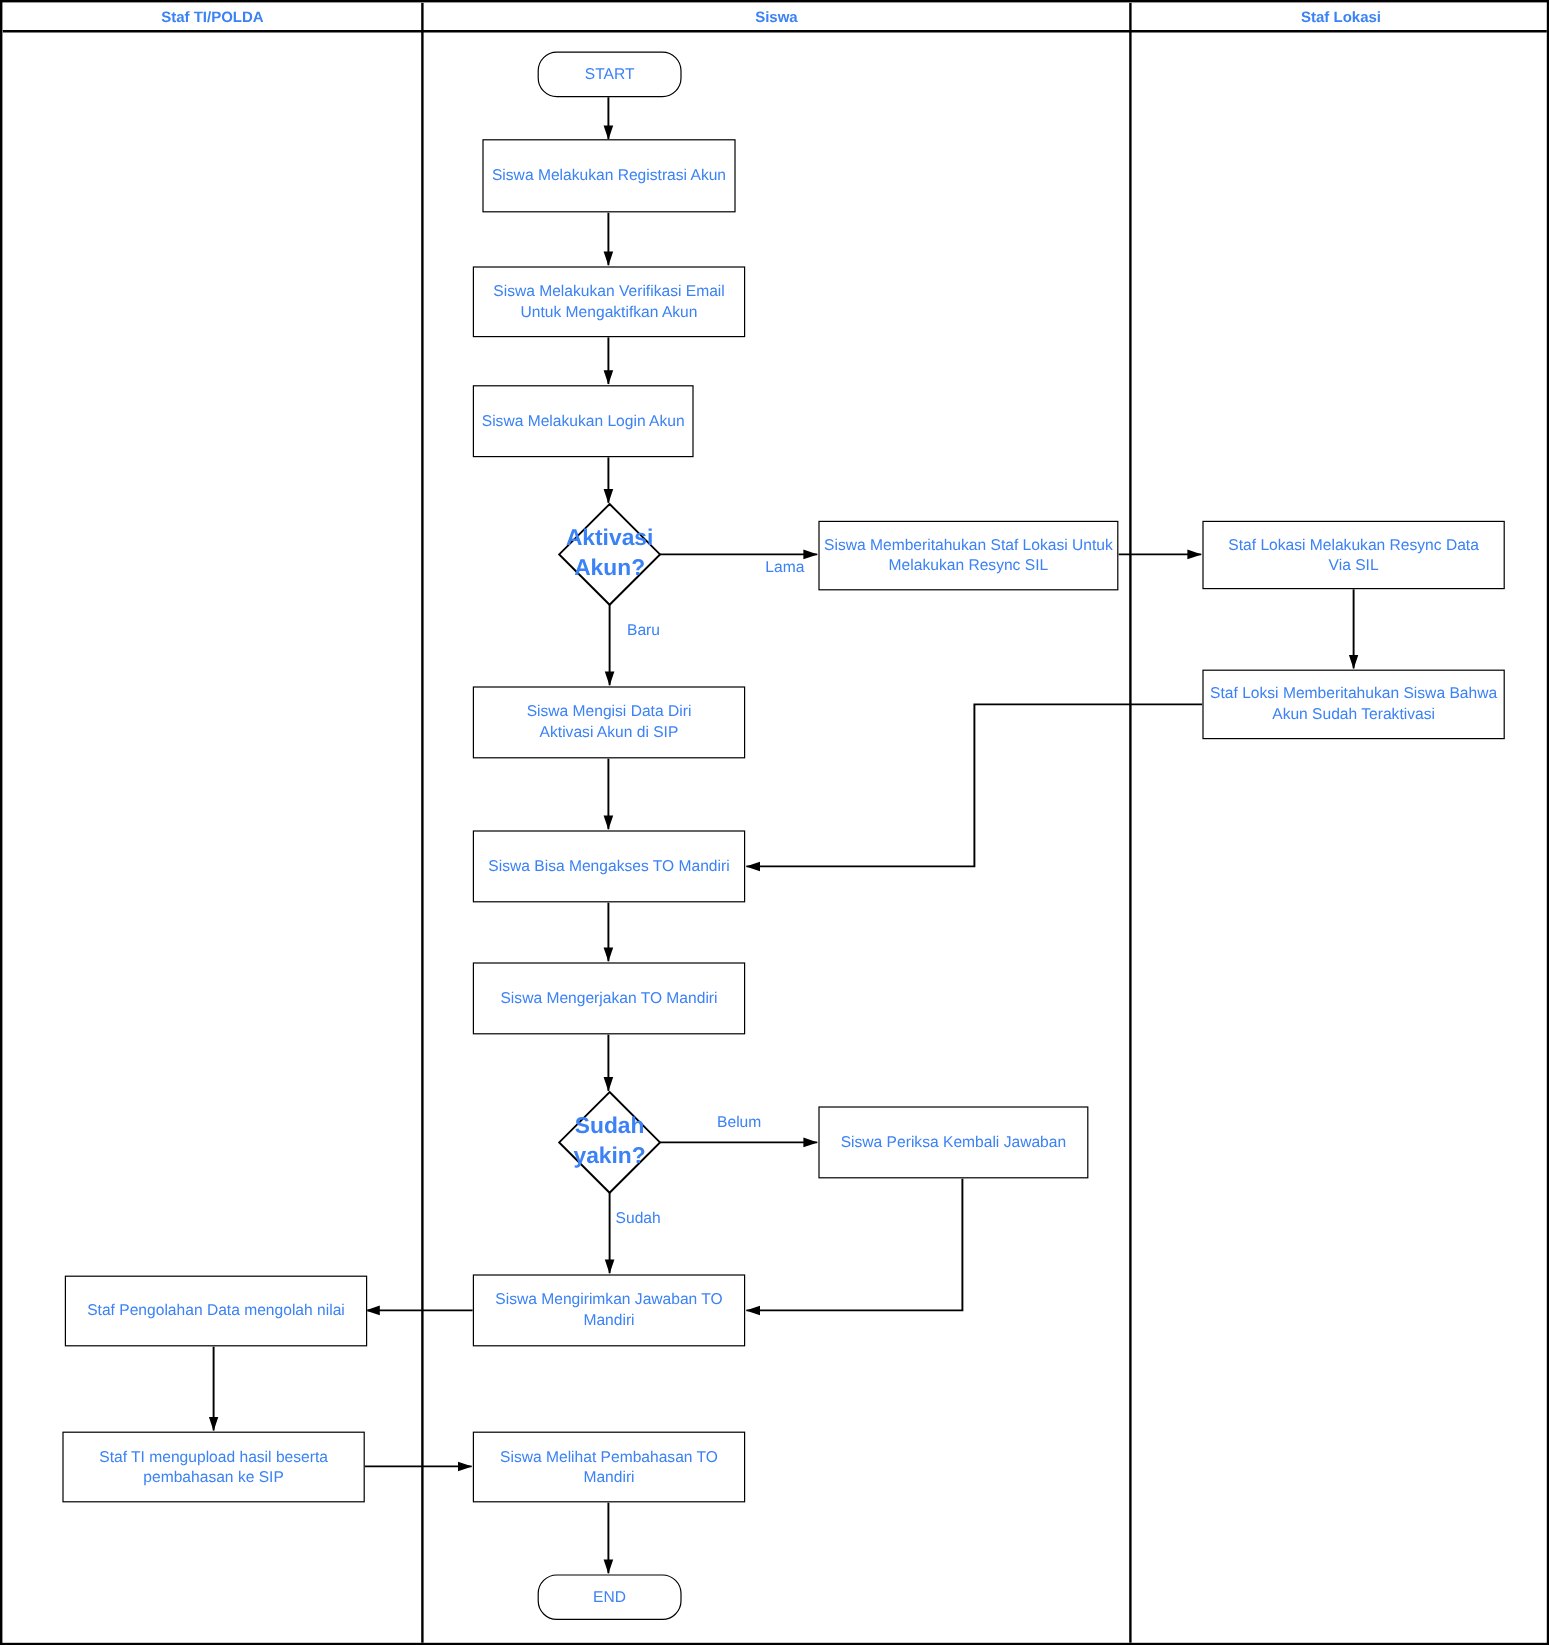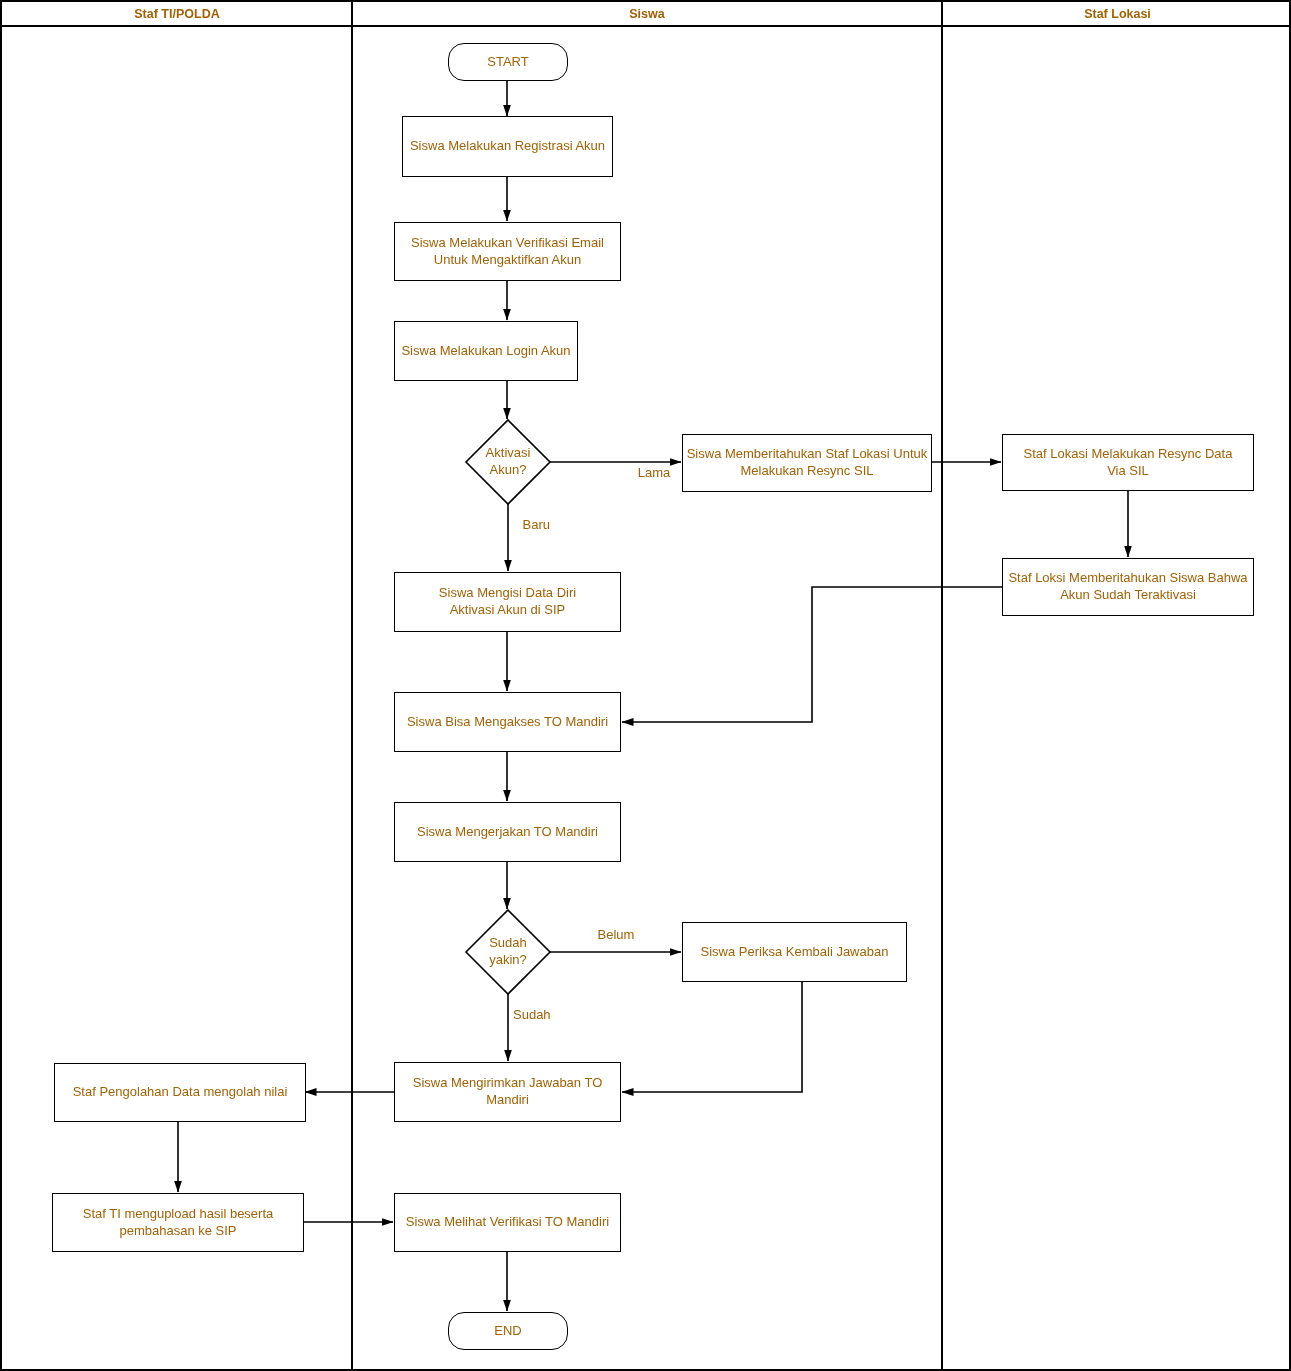--- a/index.html
+++ b/index.html
@@ -3,21 +3,21 @@
 <meta charset="utf-8">
 <style>
   html,body{margin:0;padding:0;background:#fff;}
   .canvas{
     position:relative;
     width:1291px;height:1371px;
     box-sizing:border-box;
     border:2px solid #000;
     background:#fff;
     font-family:"Liberation Sans", sans-serif;
-    color:#a16207;
+    color:#3b82f6;
     overflow:hidden;
   }
   svg.layer{position:absolute;left:0;top:0;width:1291px;height:1371px;z-index:1;}
   .lane-label{
     position:absolute;top:0;height:24px;
     display:flex;align-items:center;justify-content:center;
     font-size:12.5px;font-weight:bold;z-index:2;
   }
   .lane1{left:0;width:350px;}
   .lane2{left:350px;width:590px;}
@@ -27,21 +27,21 @@
     box-sizing:border-box;
     border:1.6px solid #000;background:#fff;
     display:flex;align-items:center;justify-content:center;
     text-align:center;font-size:13px;line-height:1.3;
     white-space:pre-line;padding:1px 3px;
   }
   .terminator{border-radius:16px;}
   .dlabel{
     position:absolute;z-index:2;
     display:flex;align-items:center;justify-content:center;
-    text-align:center;font-size:13px;line-height:1.3;white-space:pre-line;
+    text-align:center;font-size:19px;line-height:1.3;white-space:pre-line;font-weight:bold;
   }
   .elabel{
     position:absolute;z-index:3;
     font-size:13px;text-align:center;
   }
   
   #n-start       {left:446px;top:41px;  width:120px;height:38px;}
   #n-registrasi  {left:400px;top:114px; width:211px;height:61px;}
   #n-verifikasi  {left:392px;top:220px; width:227px;height:59px;}
   #n-login       {left:392px;top:319px; width:184px;height:60px;}
@@ -127,21 +127,21 @@
 Aktivasi Akun di SIP</div>
   <div class="node" id="n-mengakses">Siswa Bisa Mengakses TO Mandiri</div>
   <div class="node" id="n-mengerjakan">Siswa Mengerjakan TO Mandiri</div>
   <div class="dlabel" id="d-yakin">Sudah
 yakin?</div>
   <div class="node" id="n-periksa">Siswa Periksa Kembali Jawaban</div>
   <div class="node" id="n-mengirimkan">Siswa Mengirimkan Jawaban TO Mandiri</div>
   <div class="node" id="n-pengolahan">Staf Pengolahan Data mengolah nilai</div>
   <div class="node" id="n-mengupload">Staf TI mengupload hasil beserta
 pembahasan ke SIP</div>
-  <div class="node" id="n-melihat">Siswa Melihat Verifikasi TO Mandiri</div>
+  <div class="node" id="n-melihat">Siswa Melihat Pembahasan TO Mandiri</div>
   <div class="node terminator" id="n-end">END</div>
 
   <div class="elabel" id="l-lama">Lama</div>
   <div class="elabel" id="l-baru">Baru</div>
   <div class="elabel" id="l-belum">Belum</div>
   <div class="elabel" id="l-sudah">Sudah</div>
 
 </div>
 
 </body></html>

